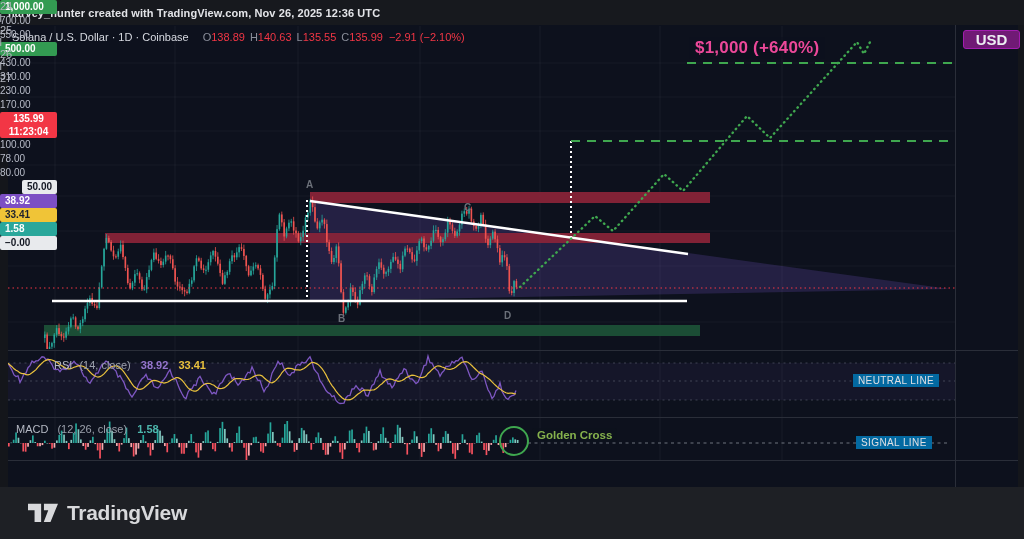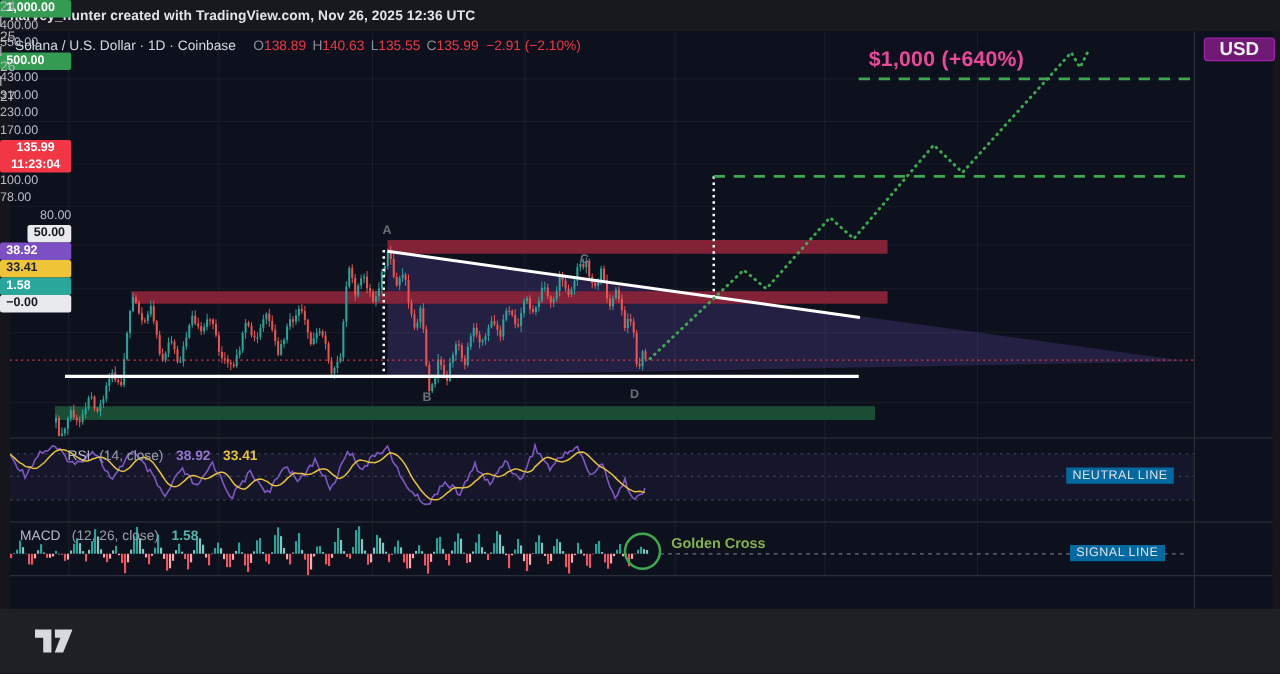--- a/index.html
+++ b/index.html
@@ -745,31 +745,31 @@
     </div>
     <div class="ind-legend" style="left:16px;top:423px;">
       <span>MACD</span>
       <span style="color:#9ba0ab;margin-left:6px;">(12, 26, close)</span>
       <span class="val" style="color:#4db6ac;">1.58</span>
     </div>
 
     <div class="usd-btn">USD</div>
     <div id="price-scale">
         <div class="chip green" style="top: 56px;">1,000.00</div>
-        <div class="price-scale-label" style="top: 96px;">400.00</div>
+        <div class="price-scale-label" style="top: 96px;">700.00</div>
         <div class="price-scale-label" style="top: 124px;">550.00</div>
         <div class="chip green" style="top: 134px;">500.00</div>
         <div class="price-scale-label" style="top: 151px;">430.00</div>
         <div class="price-scale-label" style="top: 189px;">310.00</div>
         <div class="price-scale-label" style="top: 224px;">230.00</div>
         <div class="price-scale-label" style="top: 259px;">170.00</div>
         <div class="chip red" style="top: 279px;">135.99<br>11:23:04</div>
         <div class="price-scale-label" style="top: 315px;">100.00</div>
         <div class="price-scale-label" style="top: 338px;">78.00</div>
-        <div class="price-scale-label" style="top: 349px; text-align: right;">80.00</div>
+        <div class="price-scale-label" style="top: 349px;">80.00</div>
         <div class="chip white" style="top: 370px; margin-left: 22px;">50.00</div>
         <div class="chip purple" style="top: 385px;">38.92</div>
         <div class="chip yellow" style="top: 400px;">33.41</div>
         <div class="chip teal" style="top: 420px;">1.58</div>
         <div class="chip white" style="top: 436px;">−0.00</div>
       </div>
     <div id="time-axis">
         <div class="time-label" style="left: 55px;">2024</div>
         <div class="time-label" style="left: 175px;">Jul</div>
         <div class="time-label" style="left: 298px;">2025</div>
@@ -779,15 +779,16 @@
         <div class="time-label" style="left: 782px;">2027</div>
       </div>
   </div>
 
   <div class="footer">
     <div class="tv-logo">
       <svg width="30" height="22" viewBox="0 0 32 22">
         <path d="M0 1 H14 V20.5 H7 V8 H0 Z" fill="#d8d9dc"></path>
         <path d="M17 1 H32 L24 20.5 H16.8 L21.6 8 H17 Z" fill="#d8d9dc"></path>
       </svg>
+      <span>TradingView</span>
     </div>
   </div>
 </div>
 
 </body></html>

